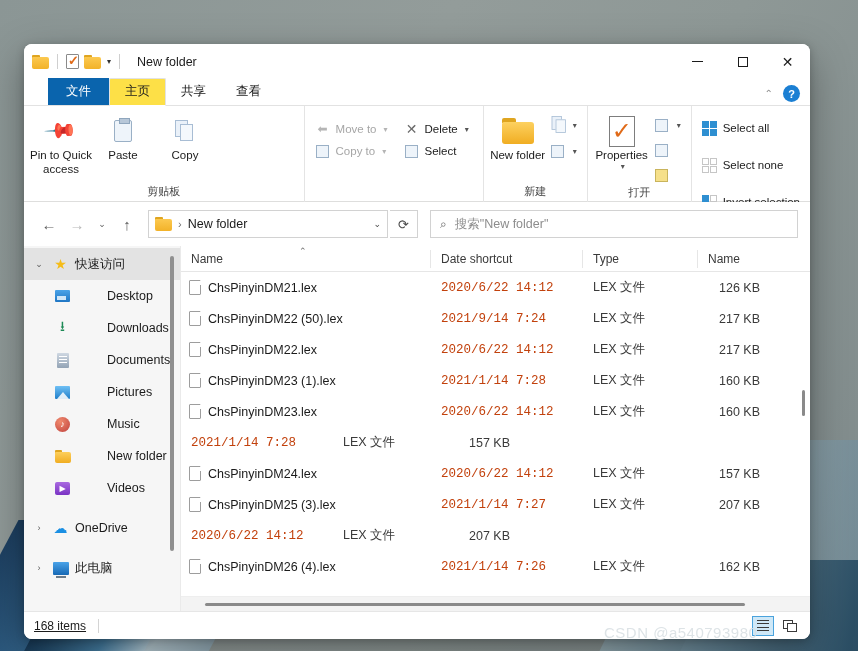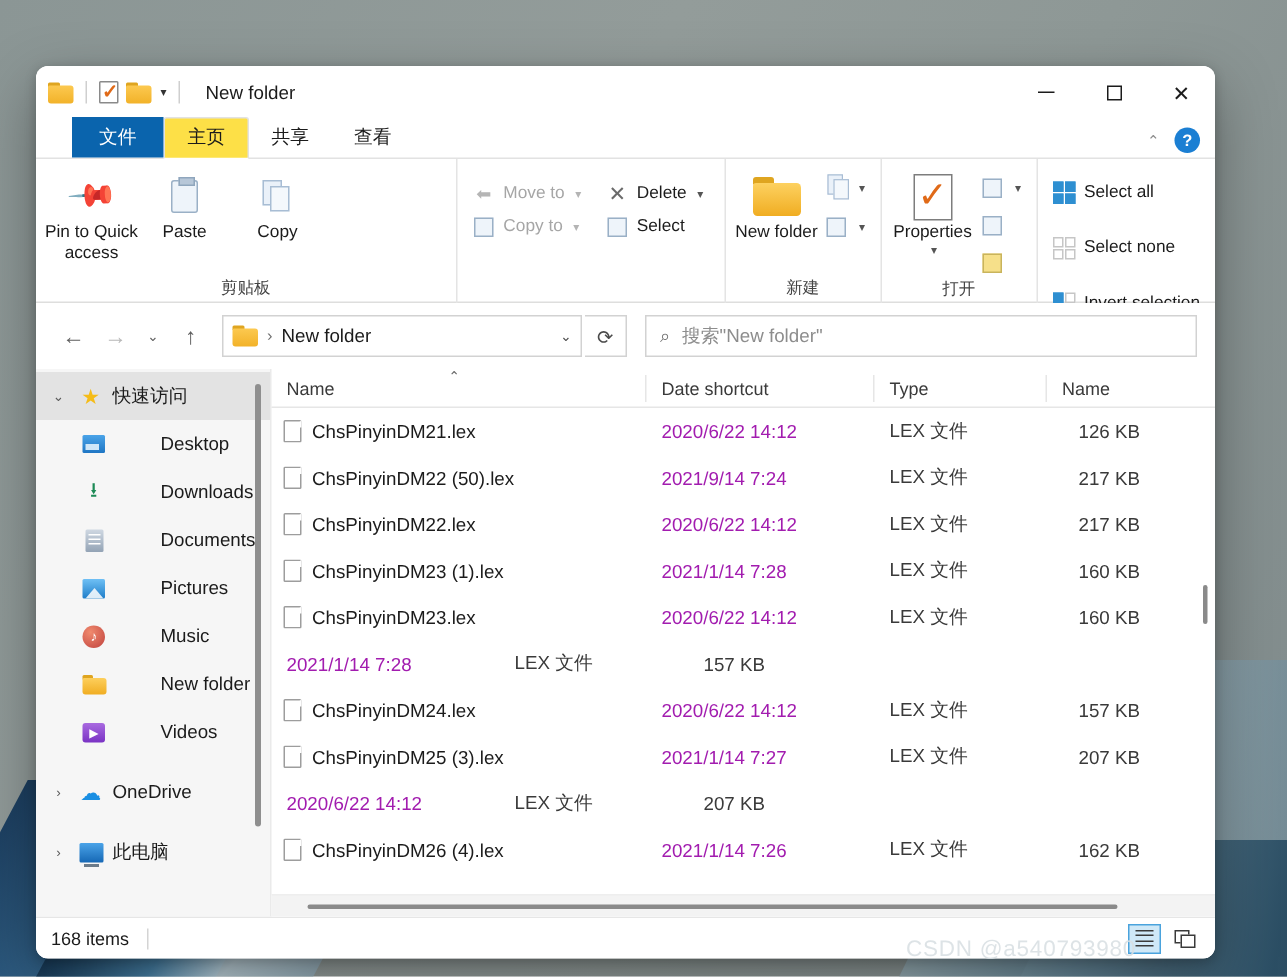--- a/index.html
+++ b/index.html
@@ -256,21 +256,21 @@
   .col.type { width: 115px; }
   .col.size { width: 80px; text-align: right; padding-right: 18px; padding-left: 0;
               border-right: none; }
   .sortcaret { position: absolute; left: 118px; top: -8px;
                font-size: 9px; color: #6b6b6b; }
 
   .rows { flex: 1; overflow: hidden; }
   .row { height: 31px; display: flex; align-items: center; cursor: default; }
   .cell { font-size: 12.5px; color: #1b1b1b; white-space: nowrap; overflow: hidden; }
   .cell.name { width: 250px; display: flex; align-items: center; gap: 7px; padding-left: 8px; }
-  .cell.date { width: 152px; padding-left: 10px; color: #a21caf; }
+  .cell.date { width: 152px; padding-left: 10px; color: #c2410c; font-family: Liberation Mono, monospace; }
   .cell.type { width: 115px; padding-left: 10px; color: #3a3a3a; }
   .cell.size { width: 80px; text-align: right; padding-right: 18px; color: #3a3a3a; }
   .file-ico { width: 12px; height: 15px; border: 1px solid #9d9d9d; background: #fff;
               position: relative; flex: none; border-radius: 1px; }
   .file-ico::after { content: ""; position: absolute; right: -1px; top: -1px;
               border-left: 5px solid transparent; border-bottom: 5px solid #fff;
               border-top: 0; }
 
   .vscroll-track { position: absolute; right: 2px; top: 26px; width: 6px; bottom: 22px; }
   .vscroll-thumb { position: absolute; right: 3px; top: 118px; width: 3px;
@@ -278,21 +278,21 @@
   .hscroll { position: absolute; left: 0; right: 0; bottom: 0; height: 15px;
              background: #f3f3f3; border-top: 1px solid #eee; }
   .hscroll-thumb { position: absolute; left: 24px; top: 6px; width: 540px;
                    height: 3px; background: #8a8a8a; border-radius: 2px; }
 
   
   .statusbar {
     height: 28px; flex: none; display: flex; align-items: center;
     background: #fff; border-top: 1px solid #e6e6e6; padding: 0 10px;
   }
-  .status-text { font-size: 12px; color: #1b1b1b; }
+  .status-text { font-size: 12px; color: #1b1b1b; text-decoration: underline; }
   .status-sep { width: 1px; height: 14px; background: #d4d4d4; margin-left: 12px; }
   .view-btns { margin-left: auto; display: flex; gap: 4px; align-items: center; }
   .view-btn { width: 22px; height: 20px; display: flex; align-items: center;
               justify-content: center; cursor: default; }
   .view-btn.active { background: #cfe8f7; border: 1px solid #4aa3dd; }
   .vb-details { width: 12px; height: 11px; display: flex; flex-direction: column;
                 justify-content: space-between; }
   .vb-details s { display: block; height: 1px; background: #3a3a3a; }
   .vb-tiles { width: 12px; height: 11px; position: relative; }
   .vb-tiles::before { content: ""; position: absolute; left: 0; top: 0; width: 8px;

